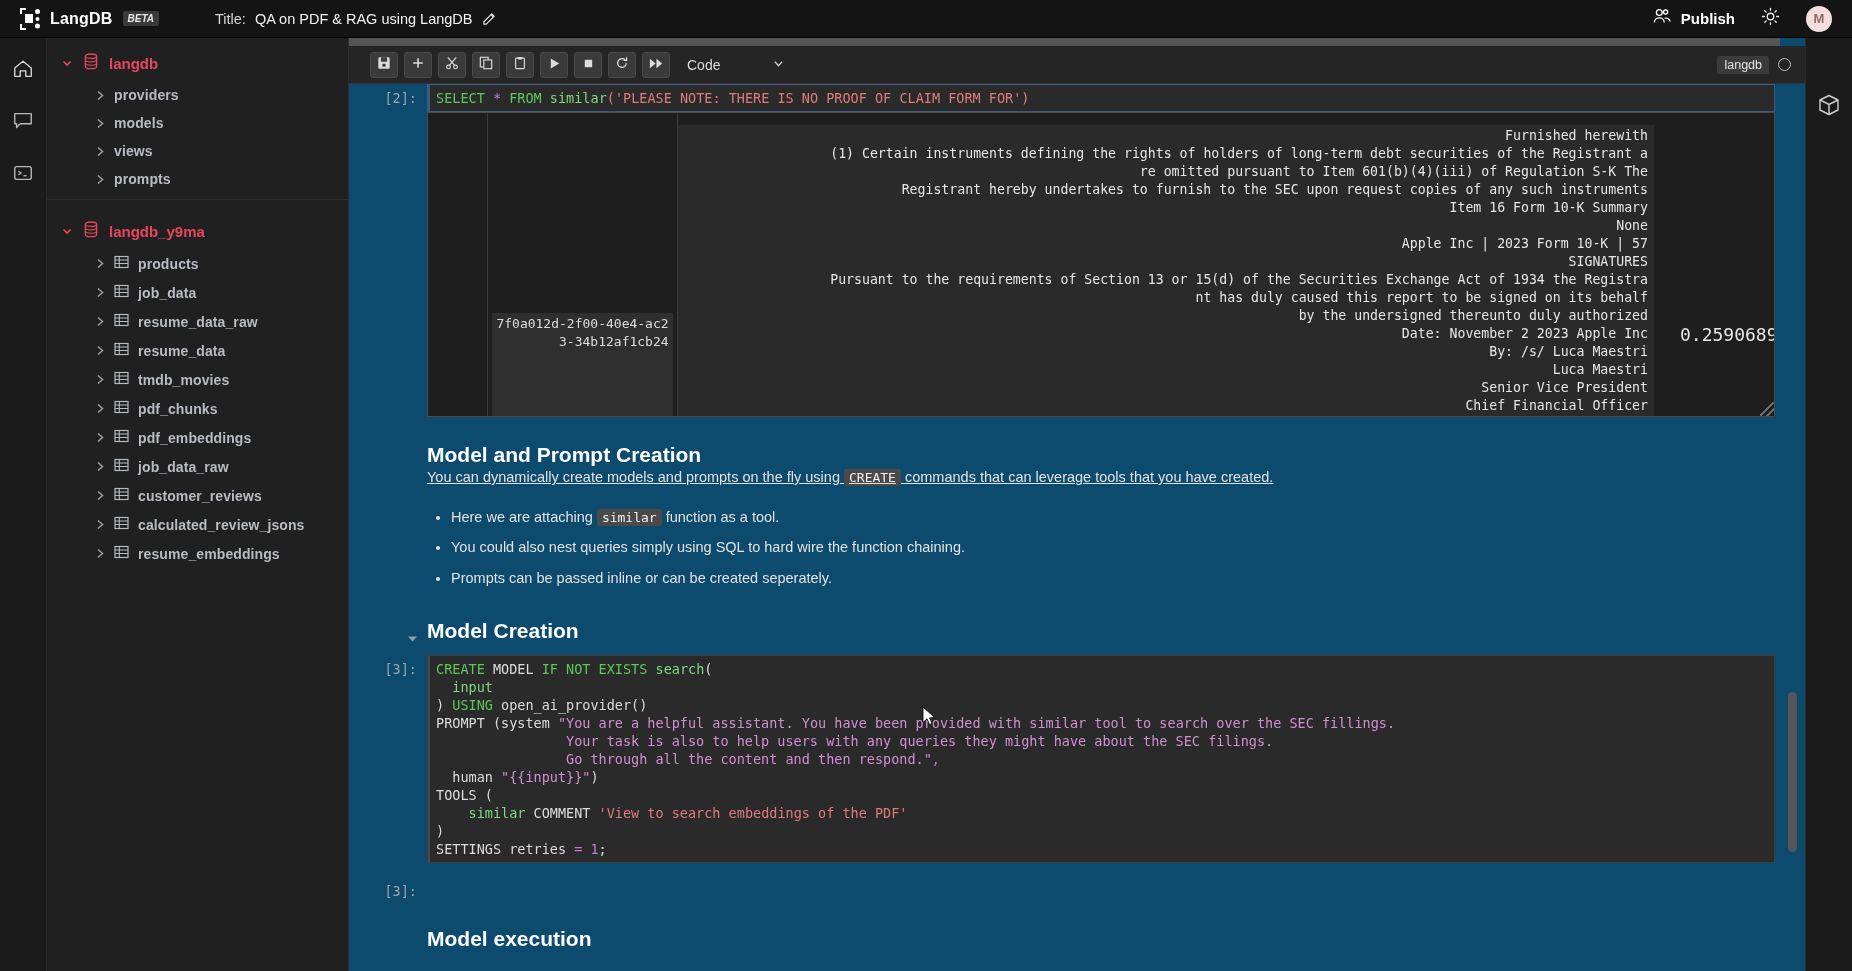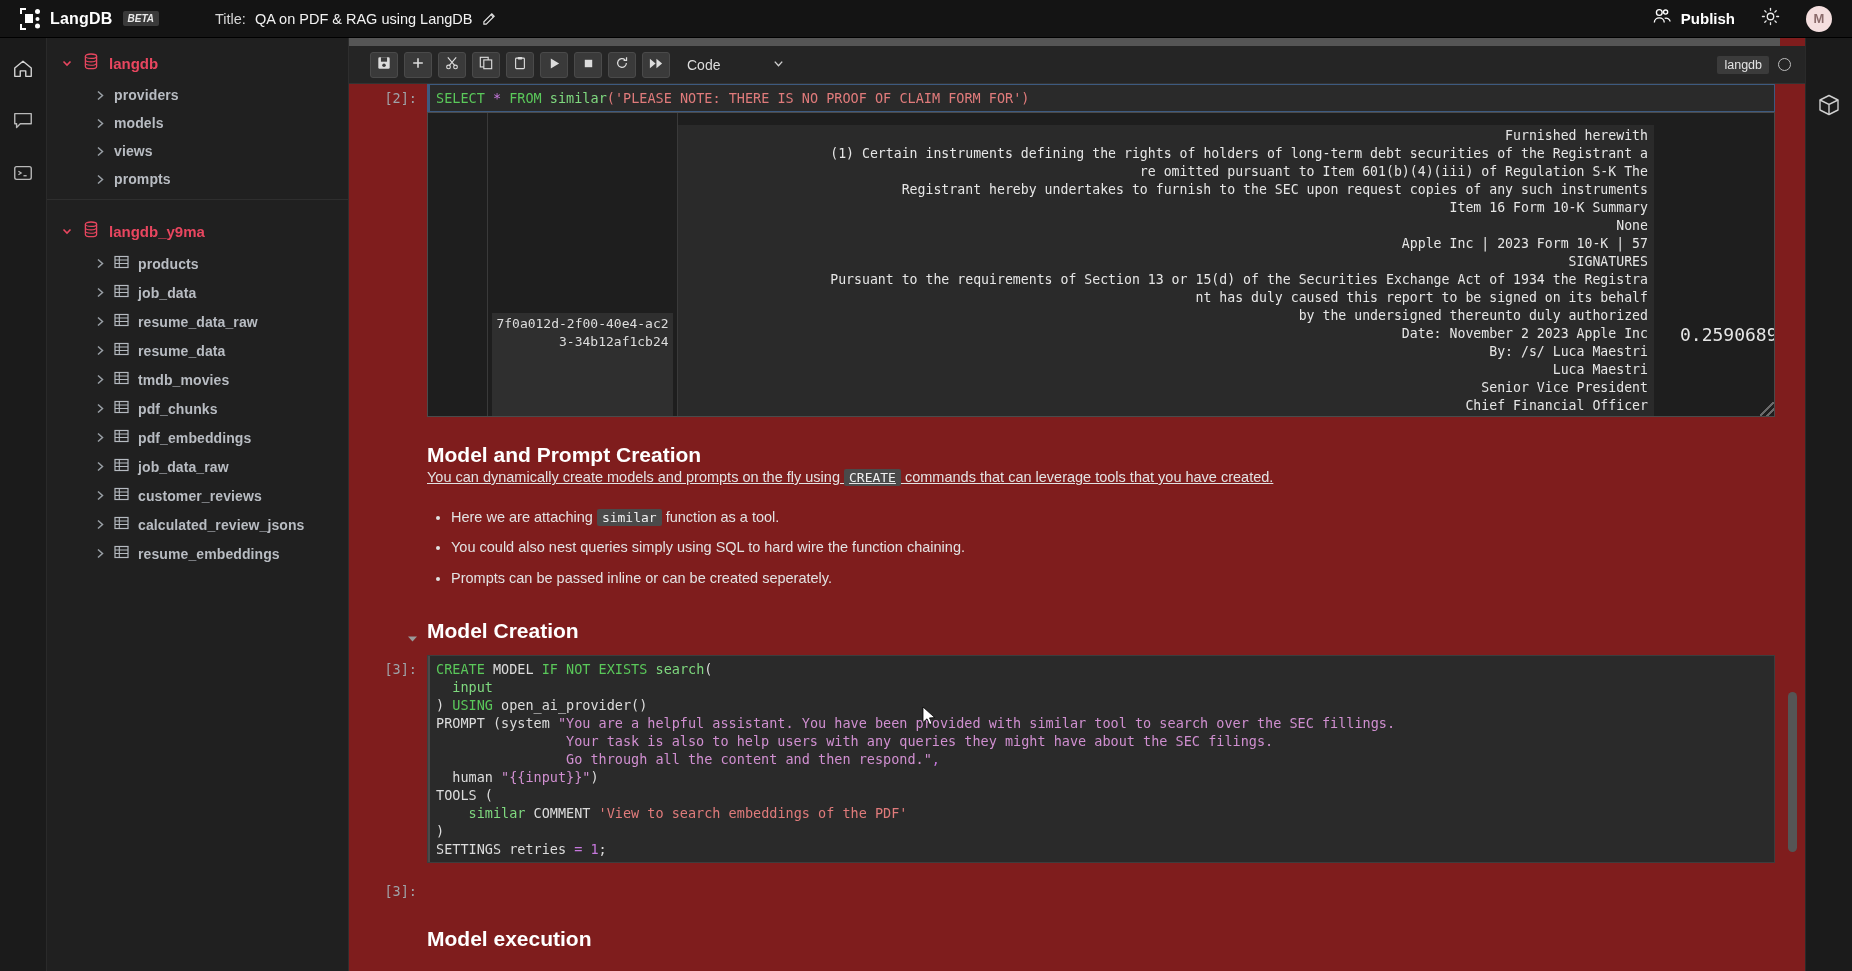--- a/index.html
+++ b/index.html
@@ -65,21 +65,21 @@
   }
   .db-name { color: #e8465f; font-size: 15px; font-weight: bold; }
   .tree-item {
     display: flex; align-items: center; gap: 9px;
     padding: 6px 10px 6px 48px; cursor: pointer; color: #b8bcc2; font-size: 14px;
   }
   .tree-item .lbl { font-weight: bold; letter-spacing: .1px; }
   .chev { width: 10px; display: inline-flex; justify-content: center; }
 
   
-  .main { flex: 1; min-width: 0; background: #7f1d1d; display: flex; flex-direction: column; position: relative; }
+  .main { flex: 1; min-width: 0; background: #0c4a6e; display: flex; flex-direction: column; position: relative; }
   .main-scrollbar-top {
     position: absolute; top: 0; left: 0; right: 25px; height: 8px;
     background: #555; 
   }
   .toolbar {
     height: 38px; flex: 0 0 38px; margin-top: 8px;
     background: #252525;
     display: flex; align-items: center; gap: 0px; padding: 0 14px 0 8px;
     border-bottom: 1px solid #333;
   }

